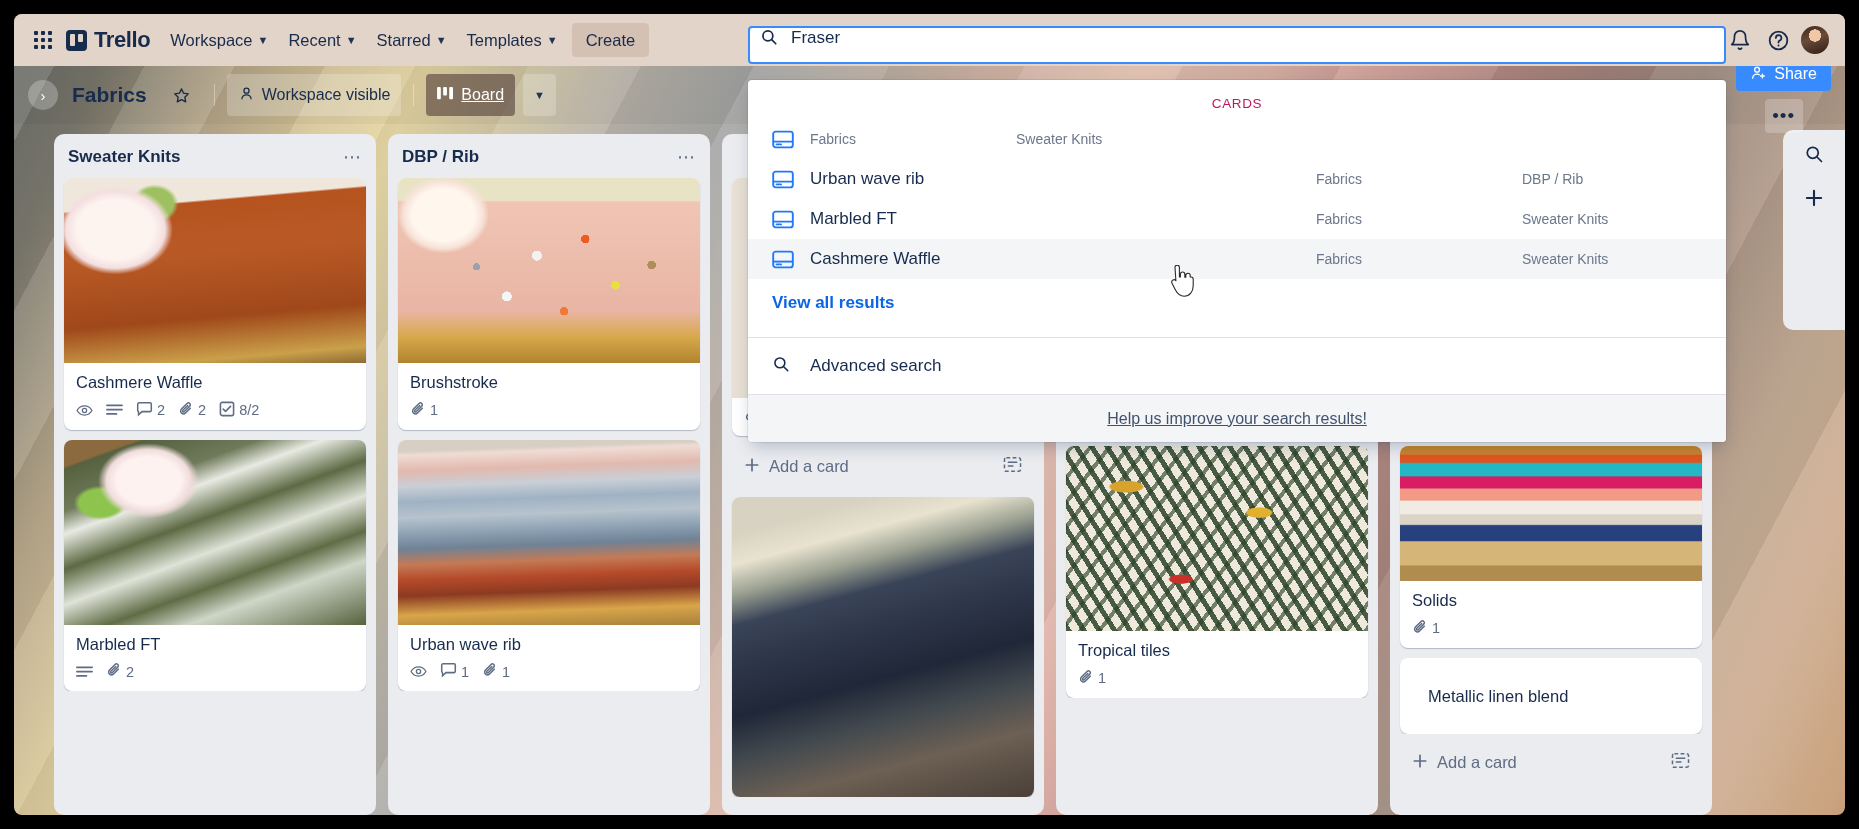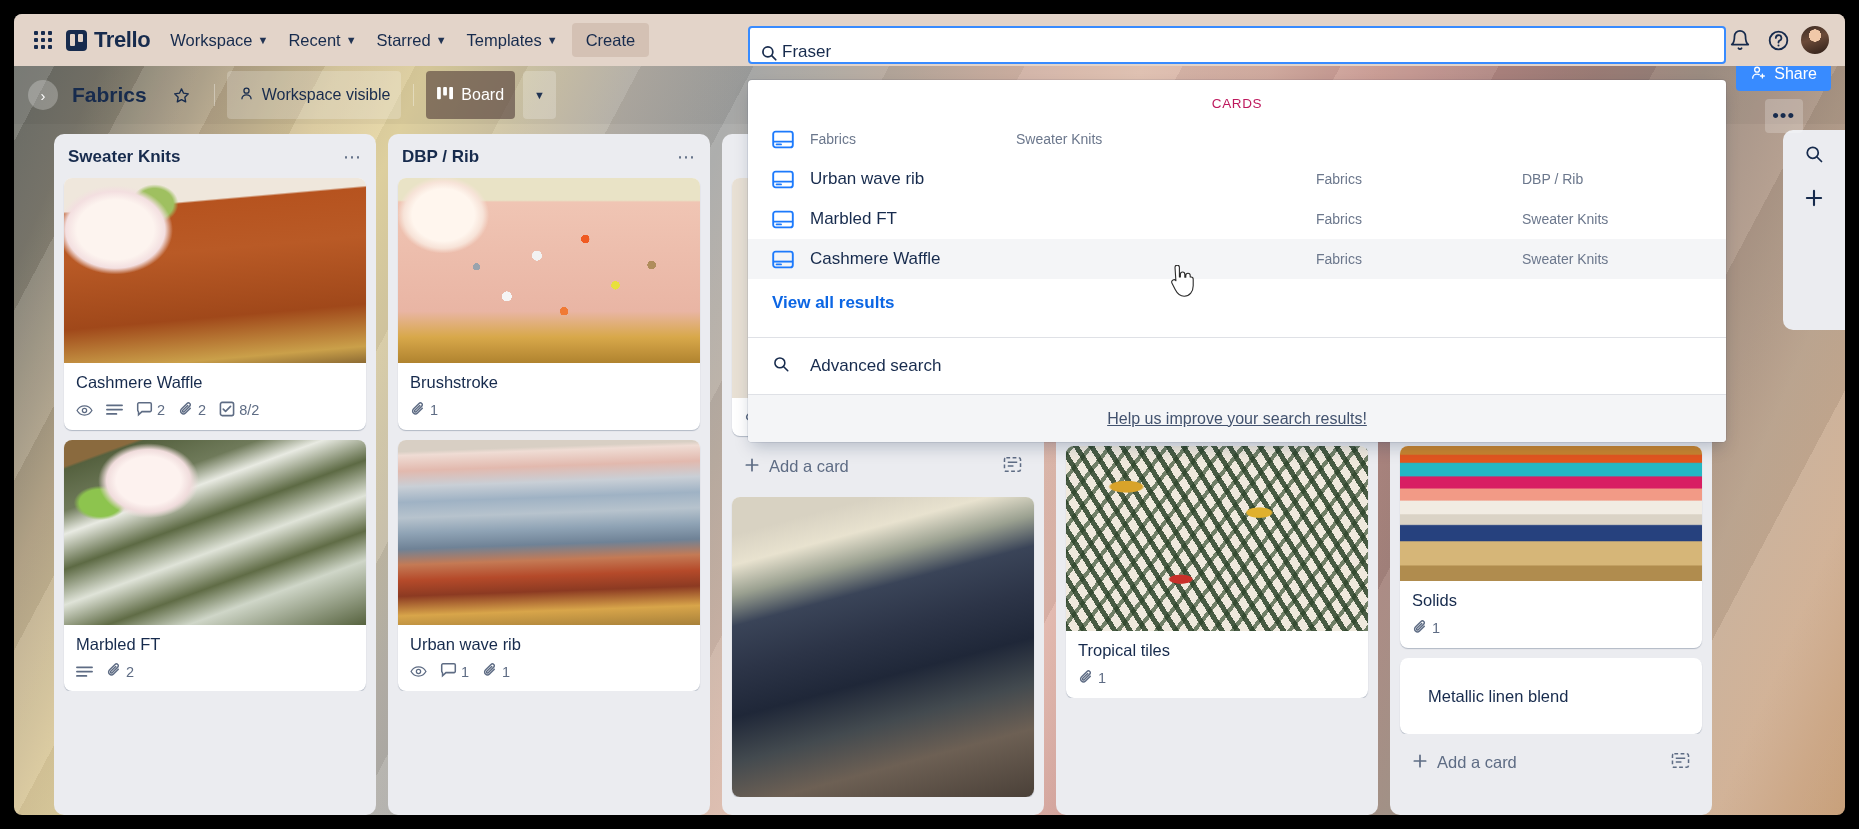--- a/index.html
+++ b/index.html
@@ -84,45 +84,45 @@
     width: 32px; height: 32px; border-radius: 50%;
     background: radial-gradient(circle at 50% 34%, #f0c8a8 0 26%, transparent 27%),
                 linear-gradient(160deg,#3a2a22 0%, #6b4a38 45%, #2c1d17 100%);
     border: 2px solid #e3d4c9;
   }
 
   
   .searchbox {
     position: absolute; left: 748px; top: 26px; width: 978px; height: 38px;
     background: #fff; border: 2px solid #388bff; border-radius: 4px;
-    display: flex; align-items: flex-end; padding: 0 10px; gap: 4px; z-index: 60;
+    display: flex; align-items: flex-start; padding: 0 10px; gap: 13px; z-index: 60;
   }
   .searchbox .q { color: #172b4d; display:flex; }
   .search-value { font-size: 17px; color: #172b4d; }
 
   
   .board-header {
     position: absolute; left: 14px; top: 66px; width: 1831px; height: 58px;
     display: flex; align-items: center; padding: 0 14px; gap: 8px;
     background: rgba(0,0,0,0.04); z-index: 30;
   }
   .collapse-btn {
     width: 30px; height: 30px; border-radius: 50%;
     background: rgba(255,255,255,0.25); color: #fff;
     display:flex; align-items:center; justify-content:center; font-size: 15px;
     margin-right: 6px; flex: none;
   }
   .board-title { font-size: 21px; font-weight: 700; color: #172b4d; margin-right: 6px; flex:none;}
   .hdr-btn {
-    height: 48px; display: flex; align-items: center; gap: 7px;
+    height: 42px; display: flex; align-items: center; gap: 7px;
     padding: 0 11px; border-radius: 4px; color: #172b4d; font-size: 16px;
     background: rgba(255,255,255,0.22); white-space: nowrap; flex: none;
   }
   .hdr-btn.ghost { background: transparent; }
-  .hdr-btn.active { background: rgba(85,65,60,0.62); color: #fff; }
+  .hdr-btn.active { background: rgba(85,65,60,0.62); color: #fff; text-decoration: underline; }
   .hdr-sep { width: 1px; height: 22px; background: rgba(255,255,255,0.35); margin: 0 4px; flex:none; }
   .hdr-right { margin-left: auto; display: flex; align-items: center; gap: 8px; flex-direction: column; }
   .share-btn {
     background: #388bff; color: #fff; height: 34px; border-radius: 4px;
     display: flex; align-items: center; gap: 7px; padding: 0 14px; font-size: 16px;
   }
   .more-btn {
     background: rgba(255,255,255,0.22); width: 38px; height: 34px; border-radius: 4px;
     color: #172b4d; display:flex; align-items:center; justify-content:center;
     font-size: 19px; letter-spacing: 1px;

